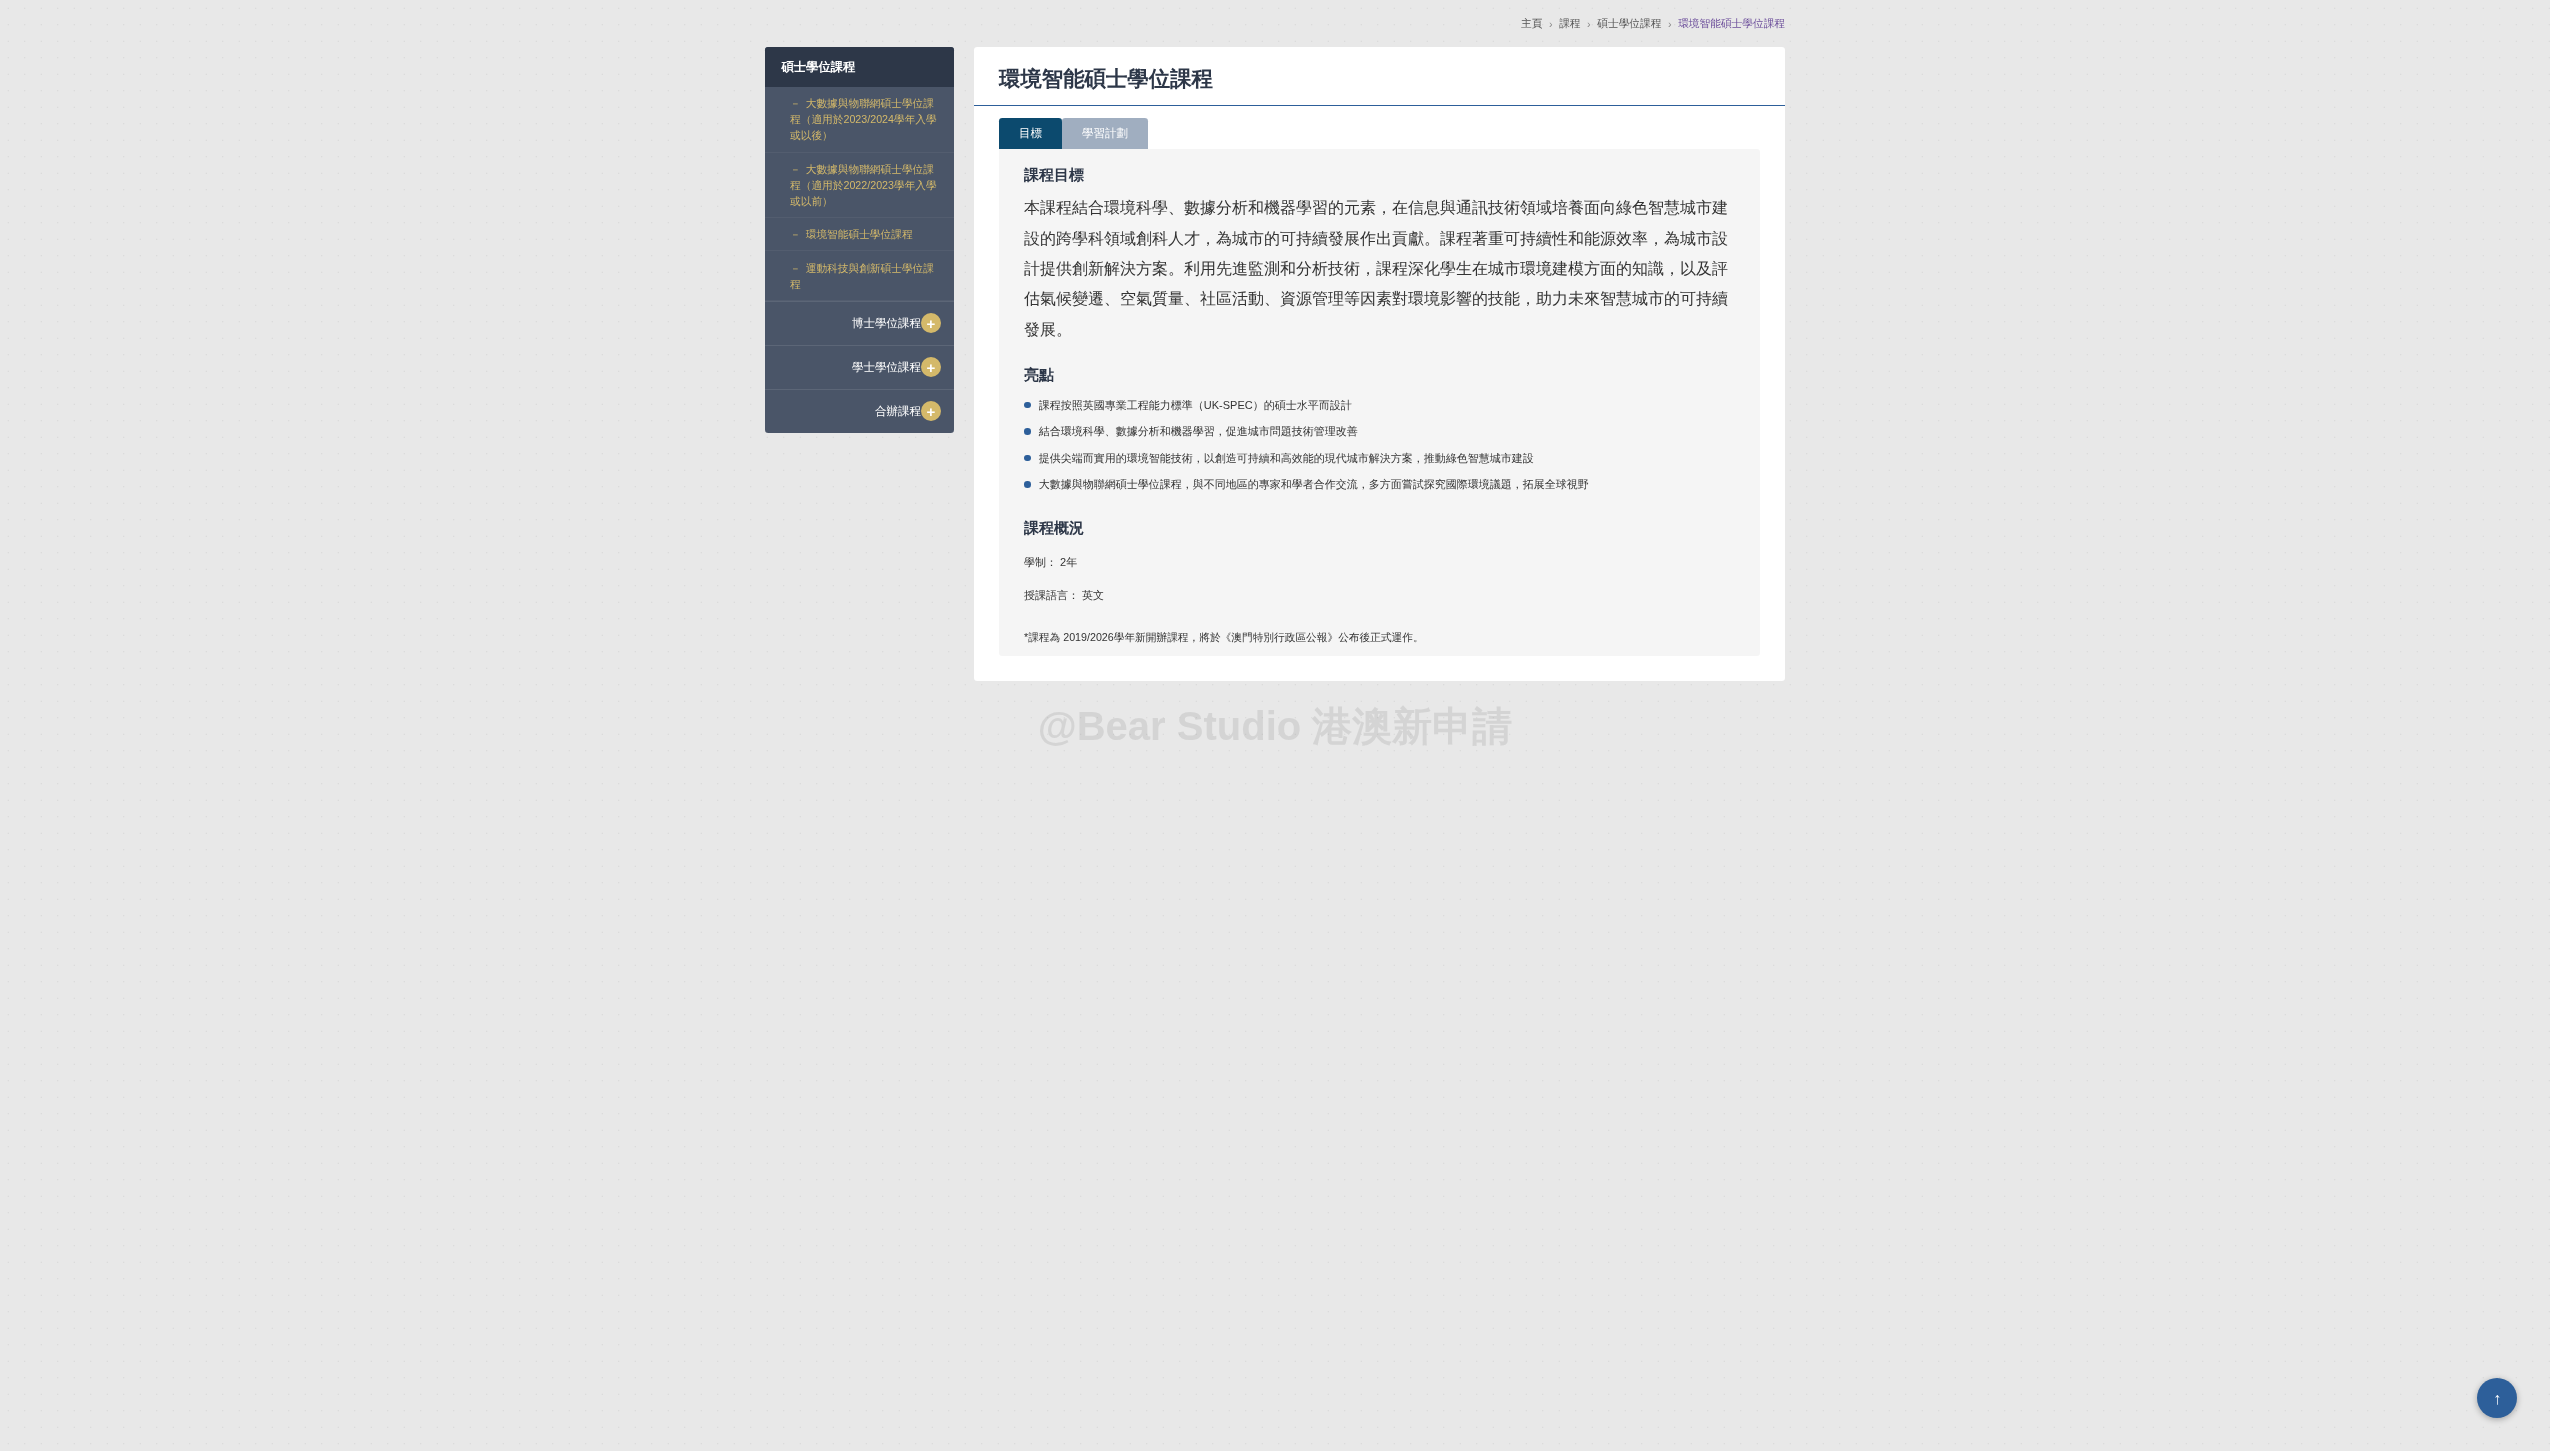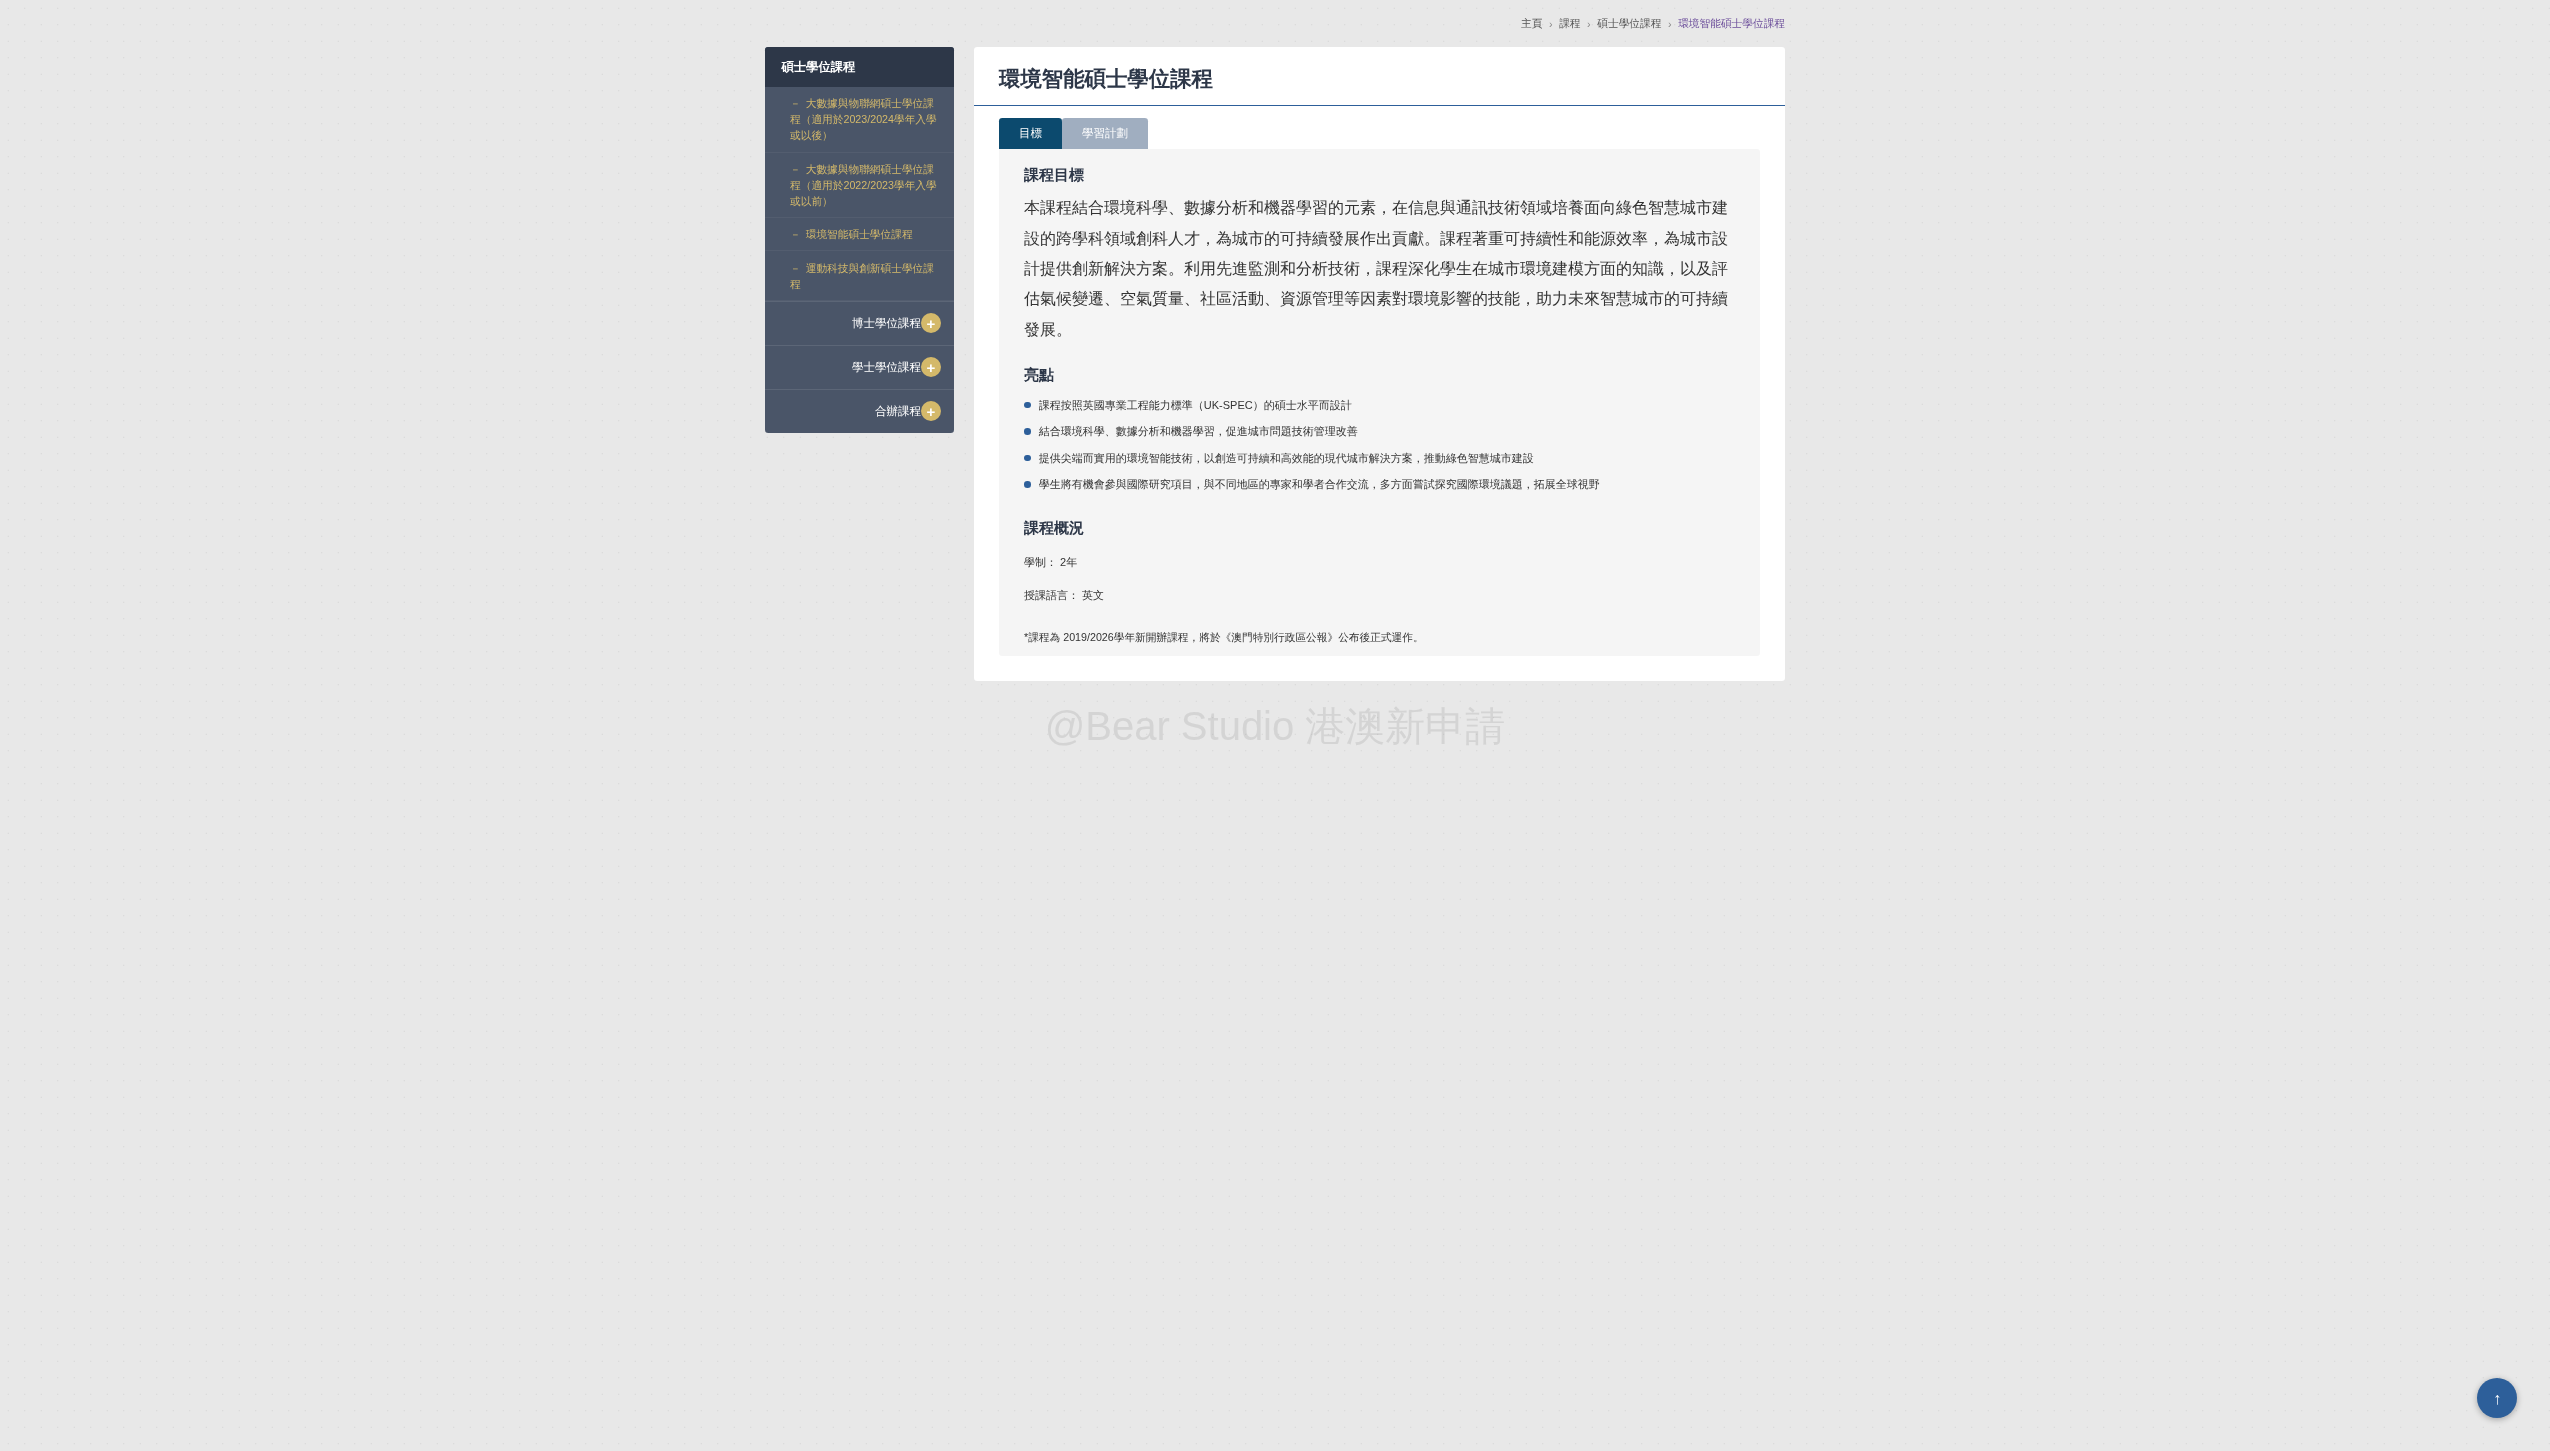--- a/index.html
+++ b/index.html
@@ -205,21 +205,21 @@
     .watermark {
       position: fixed;
       top: 50%;
       left: 50%;
       transform: translate(-50%, -50%);
       font-size: 40px;
       color: rgba(100,100,100,0.15);
       white-space: nowrap;
       pointer-events: none;
       z-index: 9999;
-      font-weight: normal;
+      font-weight: bold;
     }
     
     .back-to-top {
       position: fixed;
       bottom: 33px;
       right: 33px;
       width: 40px;
       height: 40px;
       border-radius: 50%;
       background: #2d5f9a;
@@ -305,21 +305,21 @@
           <li>
             <span class="bullet-dot"></span>
             <span>結合環境科學、數據分析和機器學習，促進城市問題技術管理改善</span>
           </li>
           <li>
             <span class="bullet-dot"></span>
             <span>提供尖端而實用的環境智能技術，以創造可持續和高效能的現代城市解決方案，推動綠色智慧城市建設</span>
           </li>
           <li>
             <span class="bullet-dot"></span>
-            <span>學生將有機會參與國際研究項目，與不同地區的專家和學者合作交流，多方面嘗試探究國際環境議題，拓展全球視野</span>
+            <span>大數據與物聯網碩士學位課程，與不同地區的專家和學者合作交流，多方面嘗試探究國際環境議題，拓展全球視野</span>
           </li>
         </ul>
 
         <div class="overview-title">課程概況</div>
         <div class="overview-item">
           <span>學制：</span>
           <span>2年</span>
         </div>
         <div class="overview-item">
           <span>授課語言：</span>

